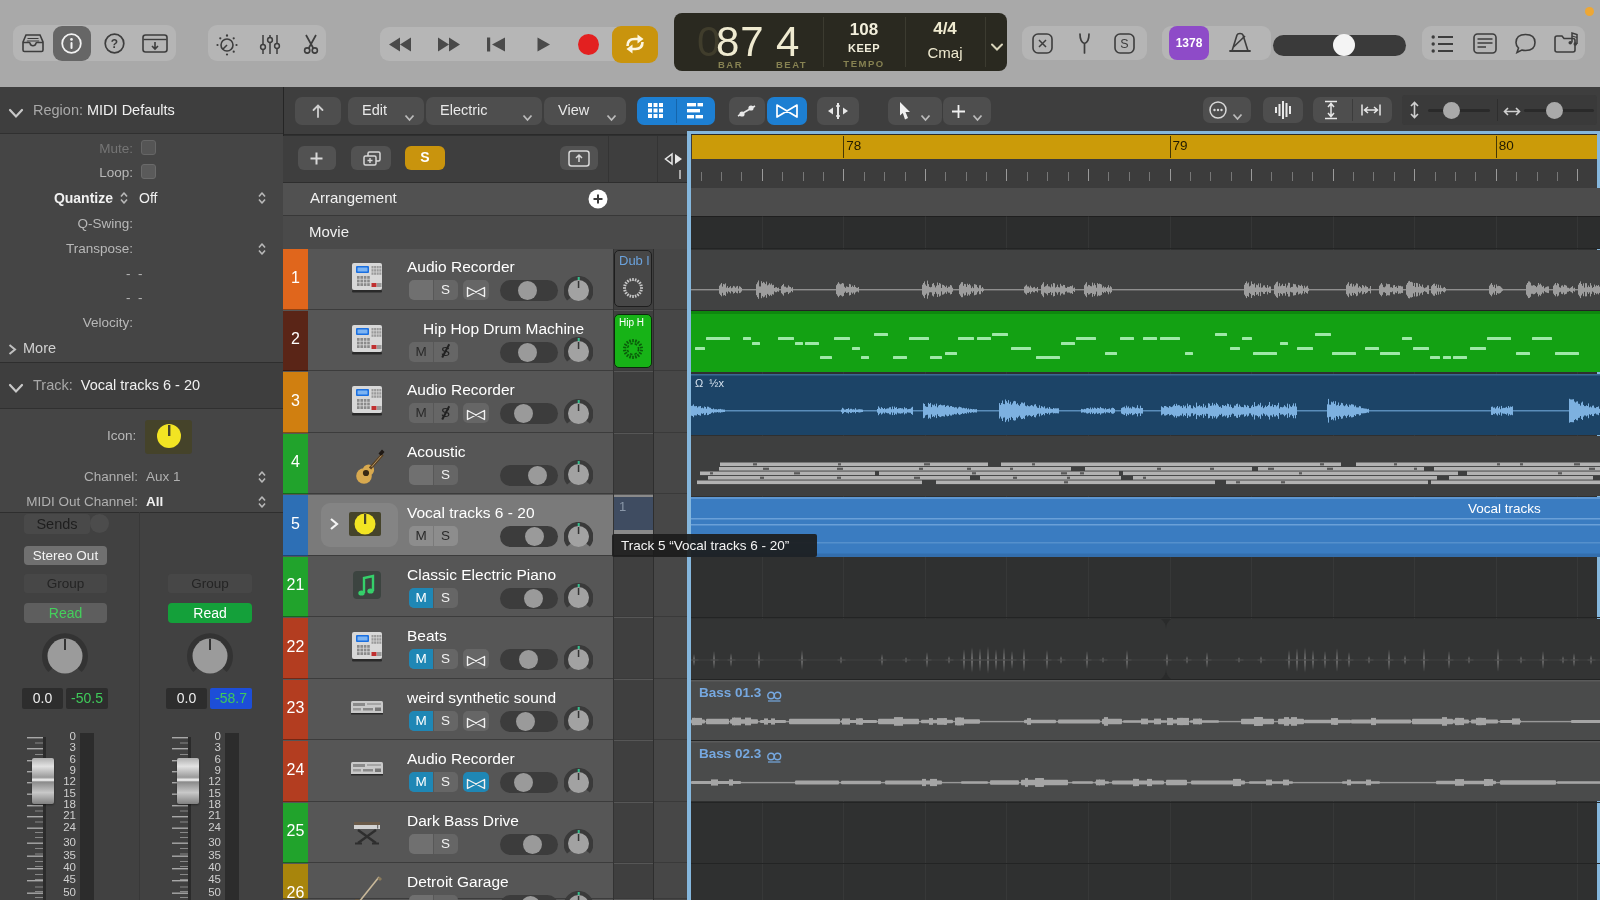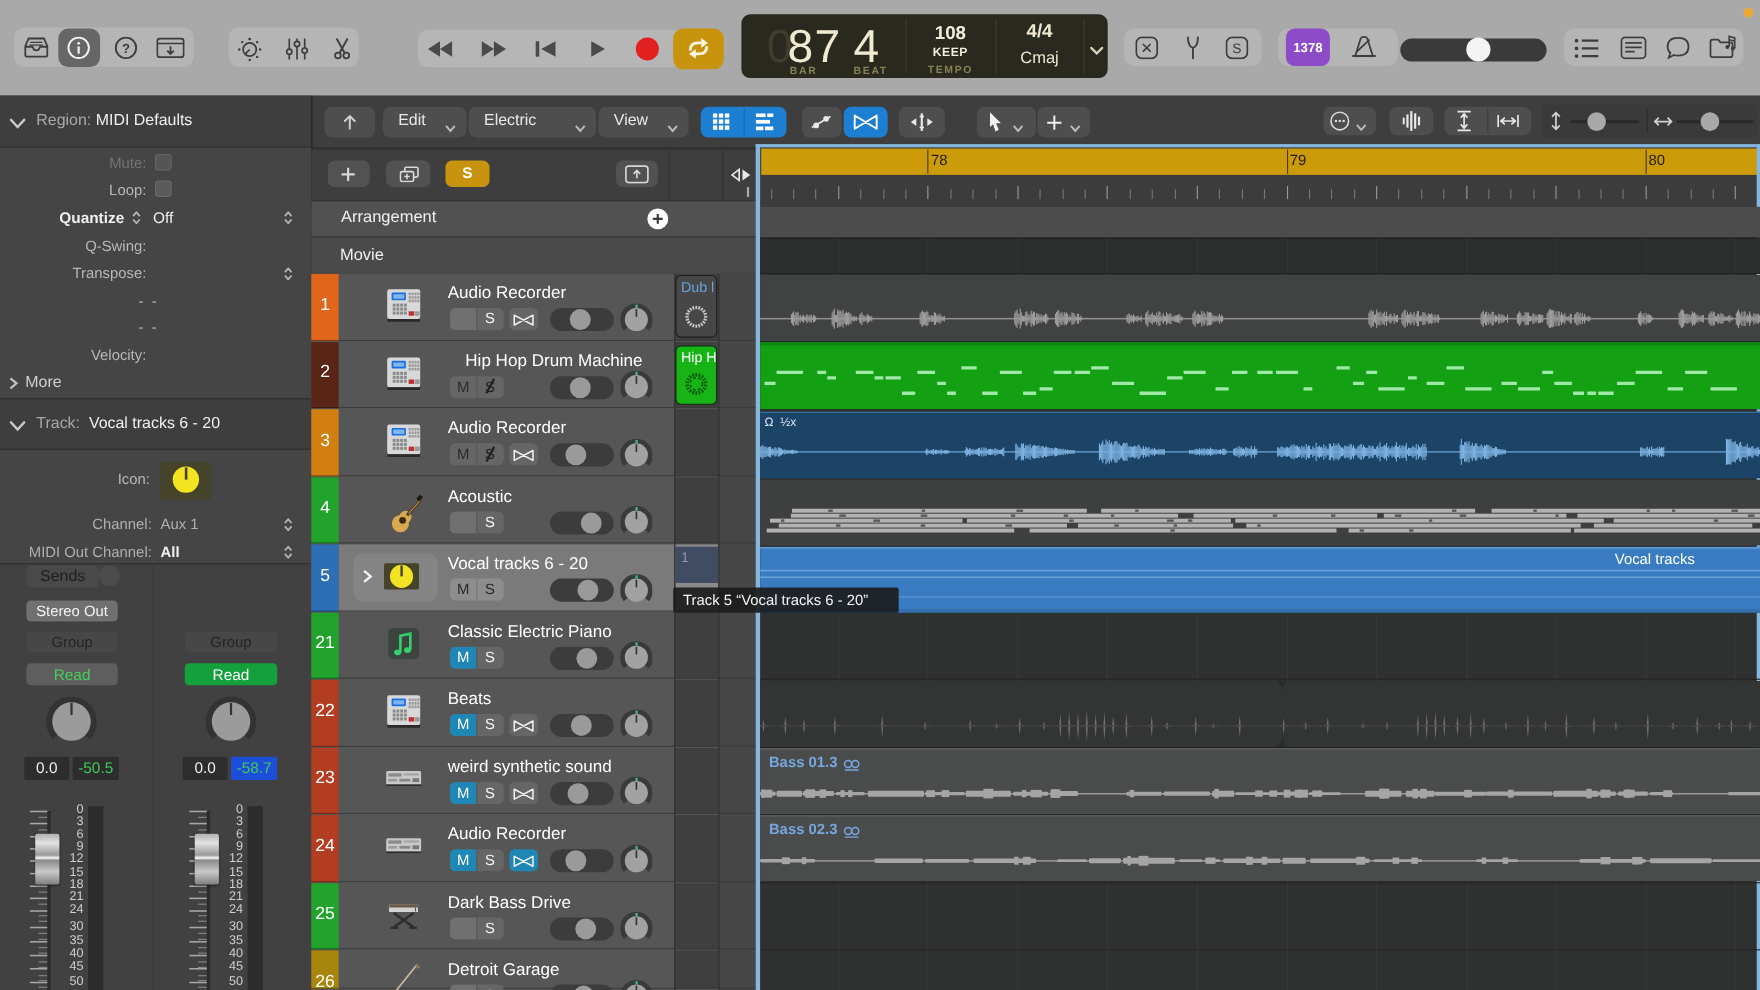--- a/index.html
+++ b/index.html
@@ -923,21 +923,21 @@
           <rect x="-0.8" y="-10" width="1.6" height="3" fill="#c8c8c8" transform="rotate(234)"></rect>
           <rect x="-0.8" y="-10" width="1.6" height="3" fill="#c8c8c8" transform="rotate(252)"></rect>
           <rect x="-0.8" y="-10" width="1.6" height="3" fill="#c8c8c8" transform="rotate(270)"></rect>
           <rect x="-0.8" y="-10" width="1.6" height="3" fill="#c8c8c8" transform="rotate(288)"></rect>
           <rect x="-0.8" y="-10" width="1.6" height="3" fill="#c8c8c8" transform="rotate(306)"></rect>
           <rect x="-0.8" y="-10" width="1.6" height="3" fill="#c8c8c8" transform="rotate(324)"></rect>
           <rect x="-0.8" y="-10" width="1.6" height="3" fill="#c8c8c8" transform="rotate(342)"></rect>
         </g>
       </svg></div>
 <div class="abs" style="left:614px;top:314px;width:38px;height:54px;background:#17b317;border:1.5px solid #0c2a0c;border-radius:5px;"></div>
-<div class="abs" style="left:619px;top:317px;font-size:13px;color:#fff;white-space:nowrap;overflow:hidden;width:33px;">Hip H</div>
+<div class="abs" style="left:619px;top:317px;font-size:10px;color:#fff;white-space:nowrap;overflow:hidden;width:33px;">Hip H</div>
 <div class="abs" style="left:622px;top:338px;"><svg width="22" height="22" viewBox="0 0 22 22" style="">
         <g transform="translate(11 11)">
           <rect x="-0.8" y="-10" width="1.6" height="3.2" fill="#0a5a0a" transform="rotate(0)"></rect>
           <rect x="-0.8" y="-10" width="1.6" height="3.2" fill="#0a5a0a" transform="rotate(20)"></rect>
           <rect x="-0.8" y="-10" width="1.6" height="3.2" fill="#0a5a0a" transform="rotate(40)"></rect>
           <rect x="-0.8" y="-10" width="1.6" height="3.2" fill="#0a5a0a" transform="rotate(60)"></rect>
           <rect x="-0.8" y="-10" width="1.6" height="3.2" fill="#0a5a0a" transform="rotate(80)"></rect>
           <rect x="-0.8" y="-10" width="1.6" height="3.2" fill="#0a5a0a" transform="rotate(100)"></rect>
           <rect x="-0.8" y="-10" width="1.6" height="3.2" fill="#0a5a0a" transform="rotate(120)"></rect>
           <rect x="-0.8" y="-10" width="1.6" height="3.2" fill="#0a5a0a" transform="rotate(140)"></rect>

